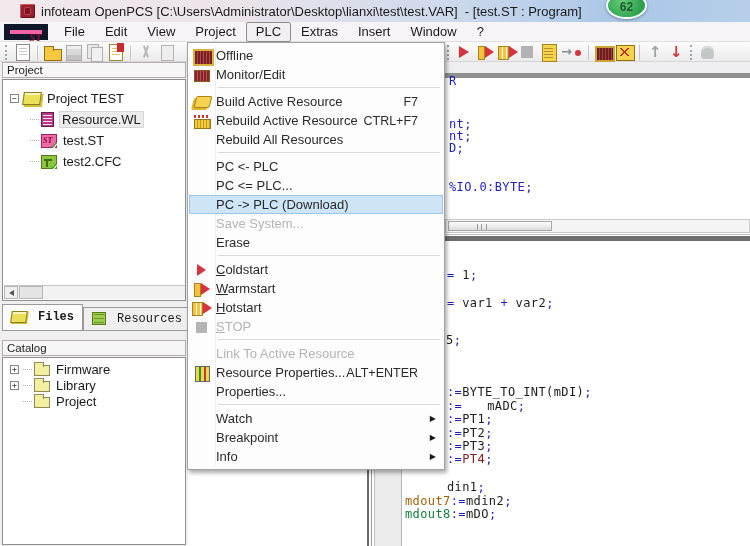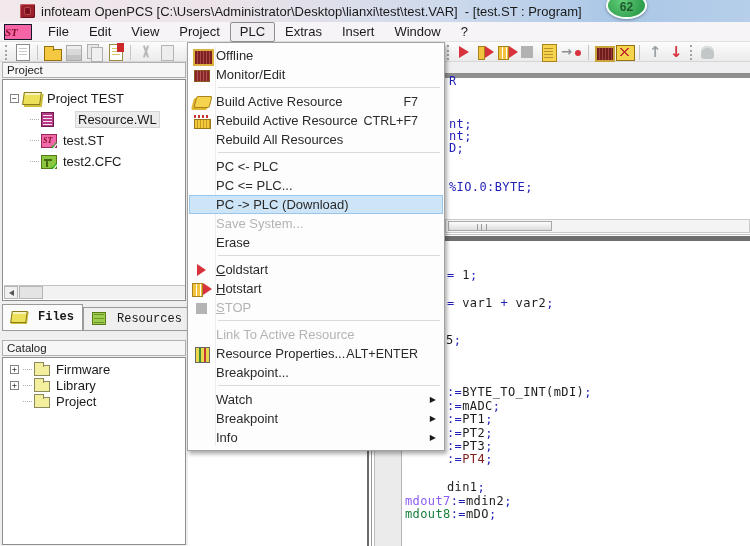--- a/index.html
+++ b/index.html
@@ -27,22 +27,22 @@
     border:2px solid rgba(255,255,255,.95); box-shadow:0 1px 3px rgba(0,0,0,.35);
     color:#1d5a2e; font-weight:bold; font-size:12px; display:flex; align-items:flex-end;
     justify-content:center; padding-bottom:3px; z-index:90;
   }
 
   
   #menubar {
     position:absolute; left:0; top:22px; width:750px; height:20px; background:#f6f4f6;
     border-bottom:1px solid #e3e0e3; display:flex; align-items:center; padding-left:4px;
   }
-  #st-doc-icon { width:28px; height:16px; background:#f565a5; border:1px solid #0f172a;
-    color:#8a1030; font:italic bold 11px "Liberation Serif", serif; text-align:left;
+  #st-doc-icon { width:44px; height:16px; background:#f565a5; border:6px solid #0f172a;
+    color:#8a1030; font:italic bold 11px "Liberation Serif", serif; text-align:right;
     line-height:14px; margin-right:6px; flex:none; }
   #menubar-items { display:flex; height:20px; align-items:center; }
   .mb-item { padding:1px 9px 2px 9px; font-size:13px; color:#1a1a1a; border:1px solid transparent; }
   .mb-item.active { border:1px solid #8e8e8e; background:#f2eff2; border-radius:2px; }
 
   
   #toolbar { position:absolute; left:0; top:42px; width:750px; height:20px;
     background:linear-gradient(#fcfcfc,#ebebec); border-bottom:1px solid #d6d6d6; }
   .tb-group { position:absolute; top:0; height:20px; display:flex; align-items:center; }
   #tb-left { left:1px; } #tb-right { left:443px; }
@@ -155,21 +155,21 @@
     background-image:repeating-linear-gradient(rgba(255,255,255,.85) 0 1px, transparent 1px 3px);
     background-size:9px 11px; background-position:1px 2px; background-repeat:no-repeat; }
   .ti-st-file { width:16px; height:14px; background:#f268a8; border:1px solid #93285a; }
   .ti-st-file::before { content:"ST"; position:absolute; left:1px; top:1px;
     font:italic bold 8px "Liberation Serif", serif; color:#7c0f24; }
   .ti-cfc-file { width:16px; height:14px; background:#8cc63e; border:1px solid #55791a;
     background-image:linear-gradient(#476b12 0 0), linear-gradient(#476b12 0 0);
     background-size:8px 2px, 2px 8px; background-position:2px 3px, 4px 3px; background-repeat:no-repeat; }
   .check::after { content:"\2713"; position:absolute; right:-3px; bottom:-5px; color:#1fae1f;
     font:bold 11px "DejaVu Sans", sans-serif; text-shadow:1px 1px 0 #fff; }
-  .sel-label { background:#ececec; box-shadow:0 0 0 1px #d6d6d6; padding:0 2px;margin-left:16px; }
+  .sel-label { background:#ececec; box-shadow:0 0 0 1px #d6d6d6; padding:0 2px; }
 
   #proj-hscroll { position:absolute; left:1px; bottom:1px; width:182px; height:14px;
     background:#f2f2f2; border-top:1px solid #c4c4c4; }
   #proj-hscroll .sb-btn { position:absolute; left:0; top:0; width:14px; height:13px; background:#f0f0f0;
     border:1px solid #b6b6b6; }
   #proj-hscroll .sb-btn::after { content:""; position:absolute; left:4px; top:3px; width:0; height:0;
     border-right:5px solid #555; border-top:3px solid transparent; border-bottom:3px solid transparent; }
   #proj-hscroll .sb-thumb { position:absolute; left:15px; top:0; width:24px; height:13px;
     background:#e4e4e4; border:1px solid #b6b6b6; }
 
@@ -310,27 +310,27 @@
   <div id="win-divider" class="hline"></div>
 
   <div id="win-bottom-frame1"></div>
   <div id="win-bottom-frame2"></div>
   <div id="win-bottom-gutter"></div>
   <div id="editor-bottom-lines">
       <div class="code-line" style="left: 447px; top: 269px;"><span style="color: rgb(31, 31, 184);">= </span><span style="color: rgb(28, 28, 28);">1</span><span style="color: rgb(31, 31, 184);">;</span></div>
       <div class="code-line" style="left: 447px; top: 297px;"><span style="color: rgb(31, 31, 184);">= </span><span style="color: rgb(28, 28, 28);">var1 </span><span style="color: rgb(31, 31, 184);">+</span><span style="color: rgb(28, 28, 28);"> var2</span><span style="color: rgb(31, 31, 184);">;</span></div>
       <div class="code-line" style="left: 446px; top: 334px;"><span style="color: rgb(28, 28, 28);">5</span><span style="color: rgb(31, 31, 184);">;</span></div>
       <div class="code-line" style="left: 447px; top: 386px;"><span style="color: rgb(31, 31, 184);">:=</span><span style="color: rgb(28, 28, 28);">BYTE_TO_INT(mDI)</span><span style="color: rgb(31, 31, 184);">;</span></div>
-      <div class="code-line" style="left: 447px; top: 400px;"><span style="color: rgb(31, 31, 184);">:=</span><span style="color: rgb(28, 28, 28);">mADC</span><span style="color: rgb(31, 31, 184);">;</span></div>
+      <div class="code-line" style="left: 447px; top: 400px;"><span style="color: rgb(31, 31, 184);">:=</span><span style="color: rgb(28, 28, 28); margin-left: 25px;">mADC</span><span style="color: rgb(31, 31, 184);">;</span></div>
       <div class="code-line" style="left: 447px; top: 413px;"><span style="color: rgb(31, 31, 184);">:=</span><span style="color: rgb(28, 28, 28);">PT1</span><span style="color: rgb(31, 31, 184);">;</span></div>
       <div class="code-line" style="left: 447px; top: 427px;"><span style="color: rgb(31, 31, 184);">:=</span><span style="color: rgb(28, 28, 28);">PT2</span><span style="color: rgb(31, 31, 184);">;</span></div>
       <div class="code-line" style="left: 447px; top: 440px;"><span style="color: rgb(31, 31, 184);">:=</span><span style="color: rgb(28, 28, 28);">PT3</span><span style="color: rgb(31, 31, 184);">;</span></div>
       <div class="code-line" style="left: 447px; top: 453px;"><span style="color: rgb(31, 31, 184);">:=</span><span style="color: #7f1d1d;">PT4</span><span style="color: rgb(31, 31, 184);">;</span></div>
       <div class="code-line" style="left: 447px; top: 481px;"><span style="color: rgb(28, 28, 28);">din1</span><span style="color: rgb(31, 31, 184);">;</span></div>
-      <div class="code-line" style="left: 405px; top: 495px;"><span style="color: #8b5cf6;">mdout7</span><span style="color: rgb(31, 31, 184);">:=</span><span style="color: rgb(28, 28, 28);">mdin2</span><span style="color: rgb(31, 31, 184);">;</span></div>
+      <div class="code-line" style="left: 405px; top: 495px;"><span style="color: #a16207;">mdout7</span><span style="color: rgb(31, 31, 184);">:=</span><span style="color: rgb(28, 28, 28);">mdin2</span><span style="color: rgb(31, 31, 184);">;</span></div>
       <div class="code-line" style="left: 405px; top: 508px;"><span style="color: #15803d; text-align: right;">mdout8</span><span style="color: rgb(31, 31, 184);">:=</span><span style="color: rgb(28, 28, 28);">mDO</span><span style="color: rgb(31, 31, 184);">;</span></div>
     </div>
 
   <div id="proj-caption" class="panel-caption">Project</div>
   <div id="proj-box">
     <div id="proj-tree" class="tree">
         <div class="tree-row">
           <span class="exp">−</span>
           <span class="ti ti-project-book"></span>
           <span>Project TEST</span>
@@ -436,40 +436,44 @@
       <div class="menu-item">
         <span class="mi-icon"></span>
         <span class="mi-label">Erase</span>
       </div>
       <div class="menu-sep"></div>
       <div class="menu-item">
         <span class="mi-icon ico-coldstart"></span>
         <span class="mi-label"><u>C</u>oldstart</span>
       </div>
       <div class="menu-item">
+        <span class="mi-icon ico-warmstart"></span>
+        <span class="mi-label"><u>W</u>armstart</span>
+      </div>
+      <div class="menu-item">
         <span class="mi-icon ico-hotstart"></span>
         <span class="mi-label"><u>H</u>otstart</span>
       </div>
       <div class="menu-item disabled">
         <span class="mi-icon ico-stop"></span>
         <span class="mi-label"><u>S</u>TOP</span>
       </div>
       <div class="menu-sep"></div>
       <div class="menu-item disabled">
         <span class="mi-icon"></span>
         <span class="mi-label">Link To Active Resource</span>
       </div>
       <div class="menu-item">
         <span class="mi-icon ico-resource-props"></span>
         <span class="mi-label">Resource Properties...</span>
         <span class="mi-shortcut">ALT+ENTER</span>
       </div>
       <div class="menu-item">
         <span class="mi-icon"></span>
-        <span class="mi-label">Breakpoint...</span>
+        <span class="mi-label">Properties...</span>
       </div>
       <div class="menu-sep"></div>
       <div class="menu-item">
         <span class="mi-icon"></span>
         <span class="mi-label">Watch</span>
         <span class="mi-arrow">▶</span>
       </div>
       <div class="menu-item">
         <span class="mi-icon"></span>
         <span class="mi-label">Breakpoint</span>

